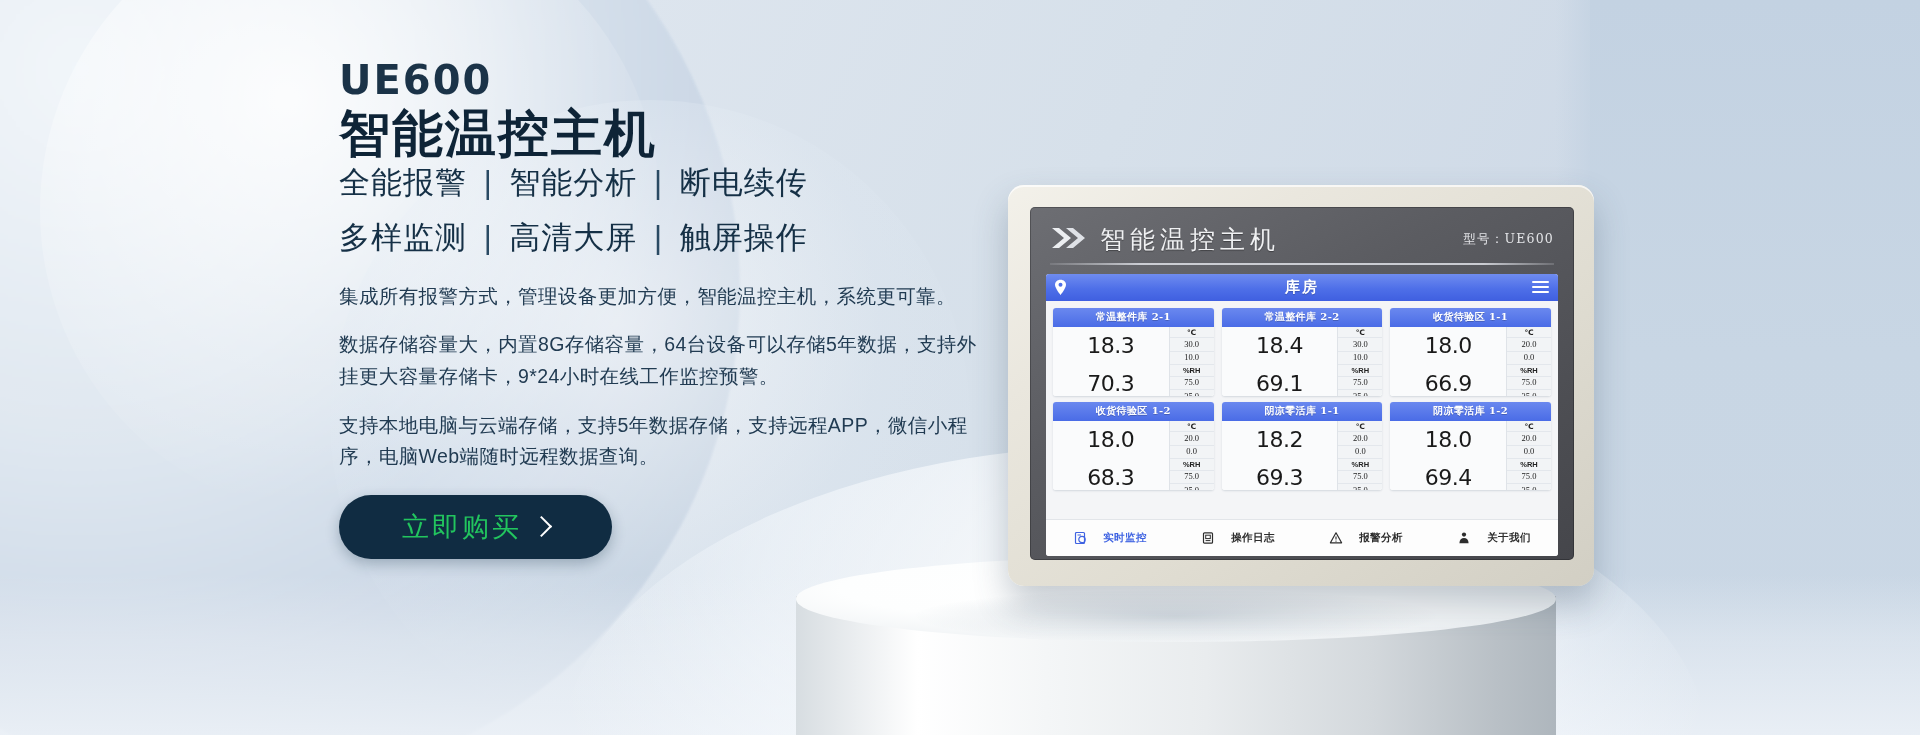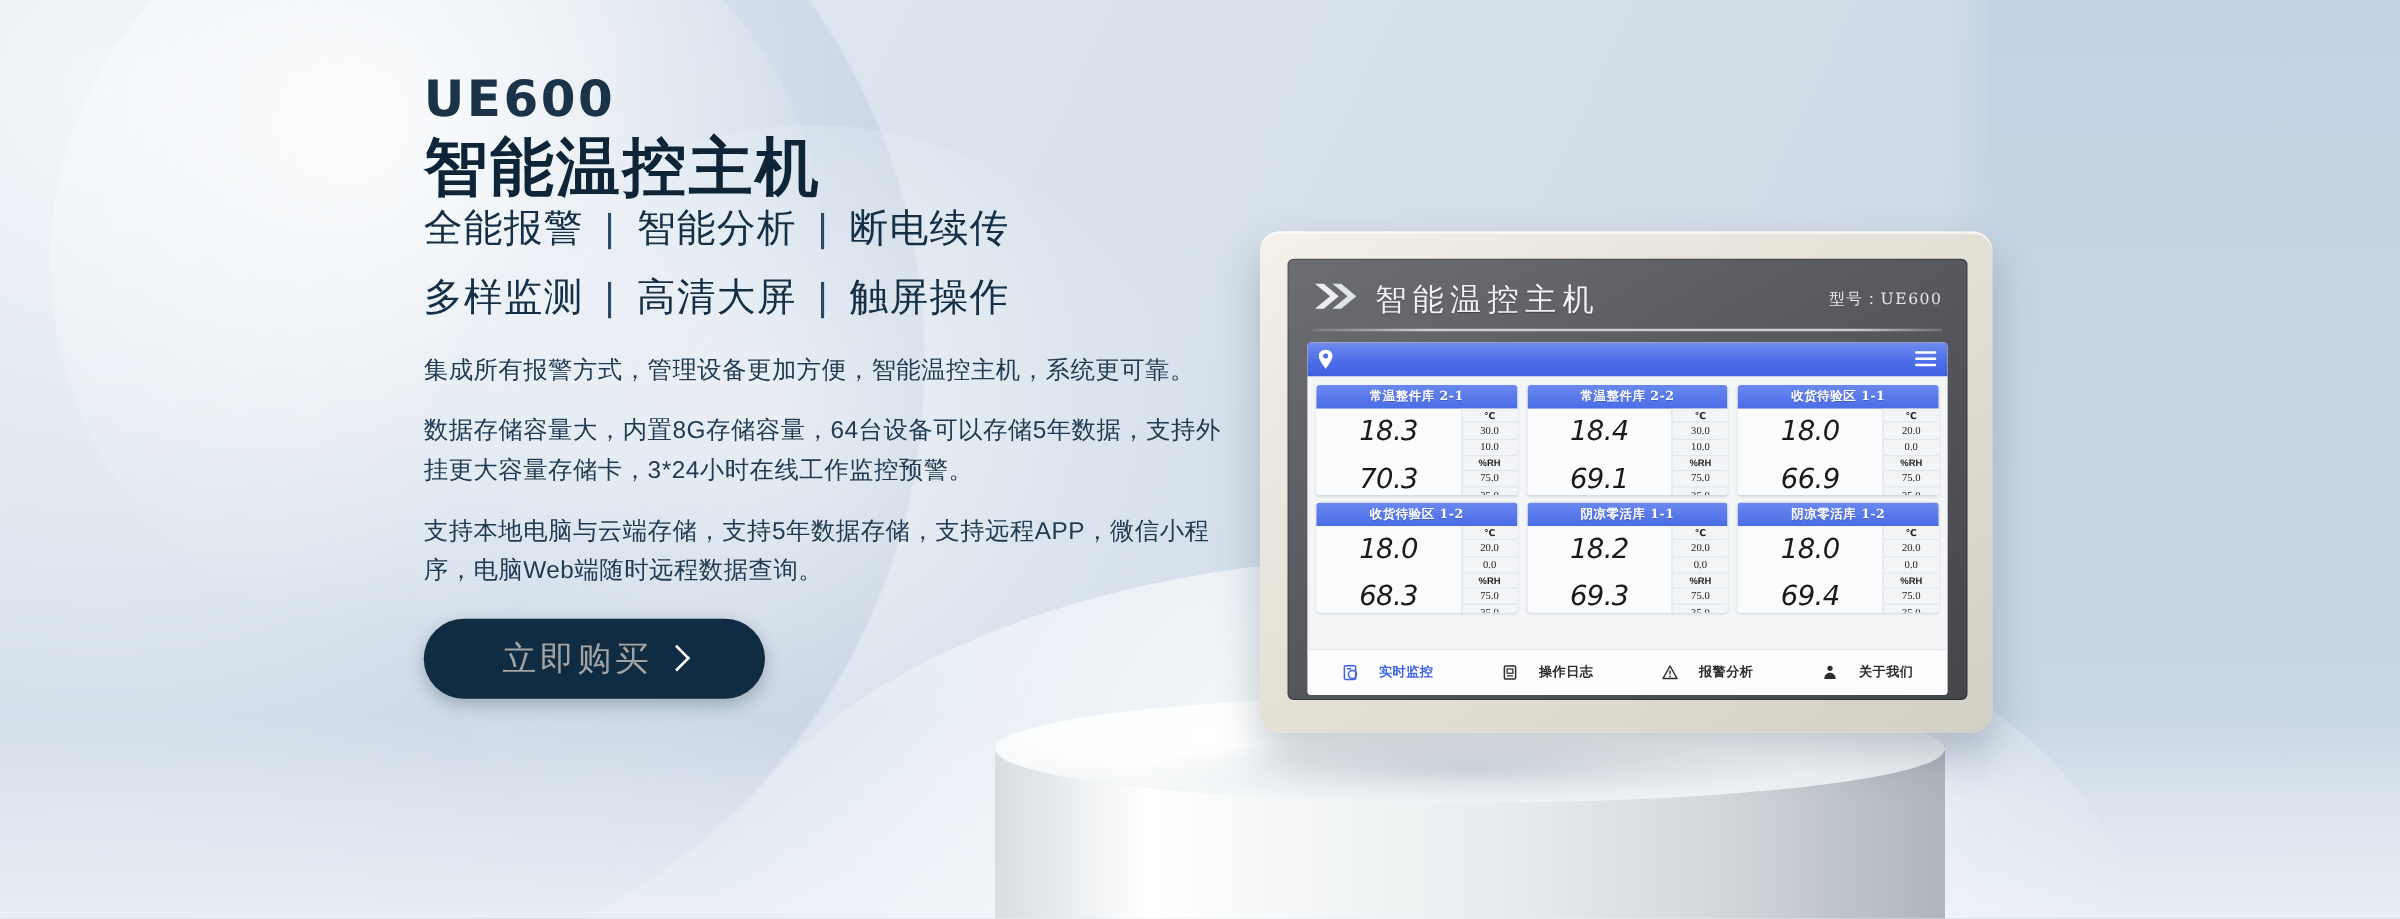--- a/index.html
+++ b/index.html
@@ -69,21 +69,21 @@
     font-size:19.5px;color:#213b52;line-height:1.62;margin-bottom:17px;letter-spacing:.4px;
     max-width:645px;
   }
   #buy-button{
     margin-top:22px;width:273px;height:64px;border-radius:34px;
     background:#102c42;
     display:flex;align-items:center;justify-content:center;gap:14px;
     cursor:pointer;border:none;
     box-shadow:0 5px 14px rgba(16,44,66,.28);
   }
-  #buy-button-label{color:#a3a3a3;font-size:27px;letter-spacing:3px;font-weight:500;}
+  #buy-button-label{color:#22c55e;font-size:27px;letter-spacing:3px;font-weight:500;}
   #buy-button-chevron{
     width:13px;height:13px;border-top:2.6px solid #fff;border-right:2.6px solid #fff;
     transform:rotate(45deg);margin-left:-2px;
   }
 
   
   #pedestal{
     position:absolute;left:796px;top:556px;width:760px;height:250px;
   }
   #pedestal-body{
@@ -157,21 +157,21 @@
     height:88px;display:flex;flex-direction:column;
   }
   .card-title{
     background:linear-gradient(180deg,#6a88ef 0%,#4a6ce6 100%);
     color:#fff;font-size:10px;font-weight:bold;text-align:center;
     padding:2.5px 0 3px 0;letter-spacing:.4px;
     font-family:"DejaVu Serif","Liberation Serif",serif;
     text-shadow:0 1px 0 rgba(0,0,0,.2);
   }
   .card-body{flex:1;display:flex;background:#fafbfc;}
-  .card-readings{flex:1;display:flex;flex-direction:column;font-style:italic;}
+  .card-readings{flex:1;display:flex;flex-direction:column;}
   .reading{
     flex:1;display:flex;align-items:center;justify-content:center;
     font-size:22px;color:#1a1a1a;letter-spacing:-.5px;
     font-family:"DejaVu Sans","Liberation Sans",sans-serif;
   }
   .card-limits{
     width:44px;border-left:1px solid #dfe3e8;display:flex;flex-direction:column;
     background:#f2f4f6;
   }
   .limit-unit{
@@ -227,21 +227,21 @@
     <div class="feature-line" id="feature-line-1">
       <span>多样监测</span>
       <span class="feature-sep">|</span>
       <span>高清大屏</span>
       <span class="feature-sep">|</span>
       <span>触屏操作</span>
     </div>
 
     <div id="desc-list">
       <div class="desc-item">集成所有报警方式，管理设备更加方便，智能温控主机，系统更可靠。</div>
-      <div class="desc-item">数据存储容量大，内置8G存储容量，64台设备可以存储5年数据，支持外挂更大容量存储卡，3*24小时在线工作监控预警。</div>
+      <div class="desc-item">数据存储容量大，内置8G存储容量，64台设备可以存储5年数据，支持外挂更大容量存储卡，9*24小时在线工作监控预警。</div>
       <div class="desc-item">支持本地电脑与云端存储，支持5年数据存储，支持远程APP，微信小程序，电脑Web端随时远程数据查询。</div>
     </div>
 
     <button id="buy-button">
       <span id="buy-button-label">立即购买</span>
       <span id="buy-button-chevron"></span>
     </button>
   </div>
 
   <div id="device">
@@ -265,20 +265,21 @@
 
       <div id="app">
 
         <div id="app-bar">
           <span id="location-pin-icon">
             <svg width="13" height="17" viewBox="0 0 13 17">
               <path d="M6.5 0.8 C3.2 0.8 1 3 1 5.8 C1 9.3 6.5 16 6.5 16 C6.5 16 12 9.3 12 5.8 C12 3 9.8 0.8 6.5 0.8 Z" fill="#ffffff"></path>
               <circle cx="6.5" cy="5.7" r="2" fill="#4e6fe8"></circle>
             </svg>
           </span>
+          <div id="app-bar-title">库房</div>
           <span id="menu-icon">
               <i></i>
               <i></i>
               <i></i>
             </span>
         </div>
 
         <div id="card-grid">
             <div class="sensor-card">
               <div class="card-title">常温整件库 2-1</div>

